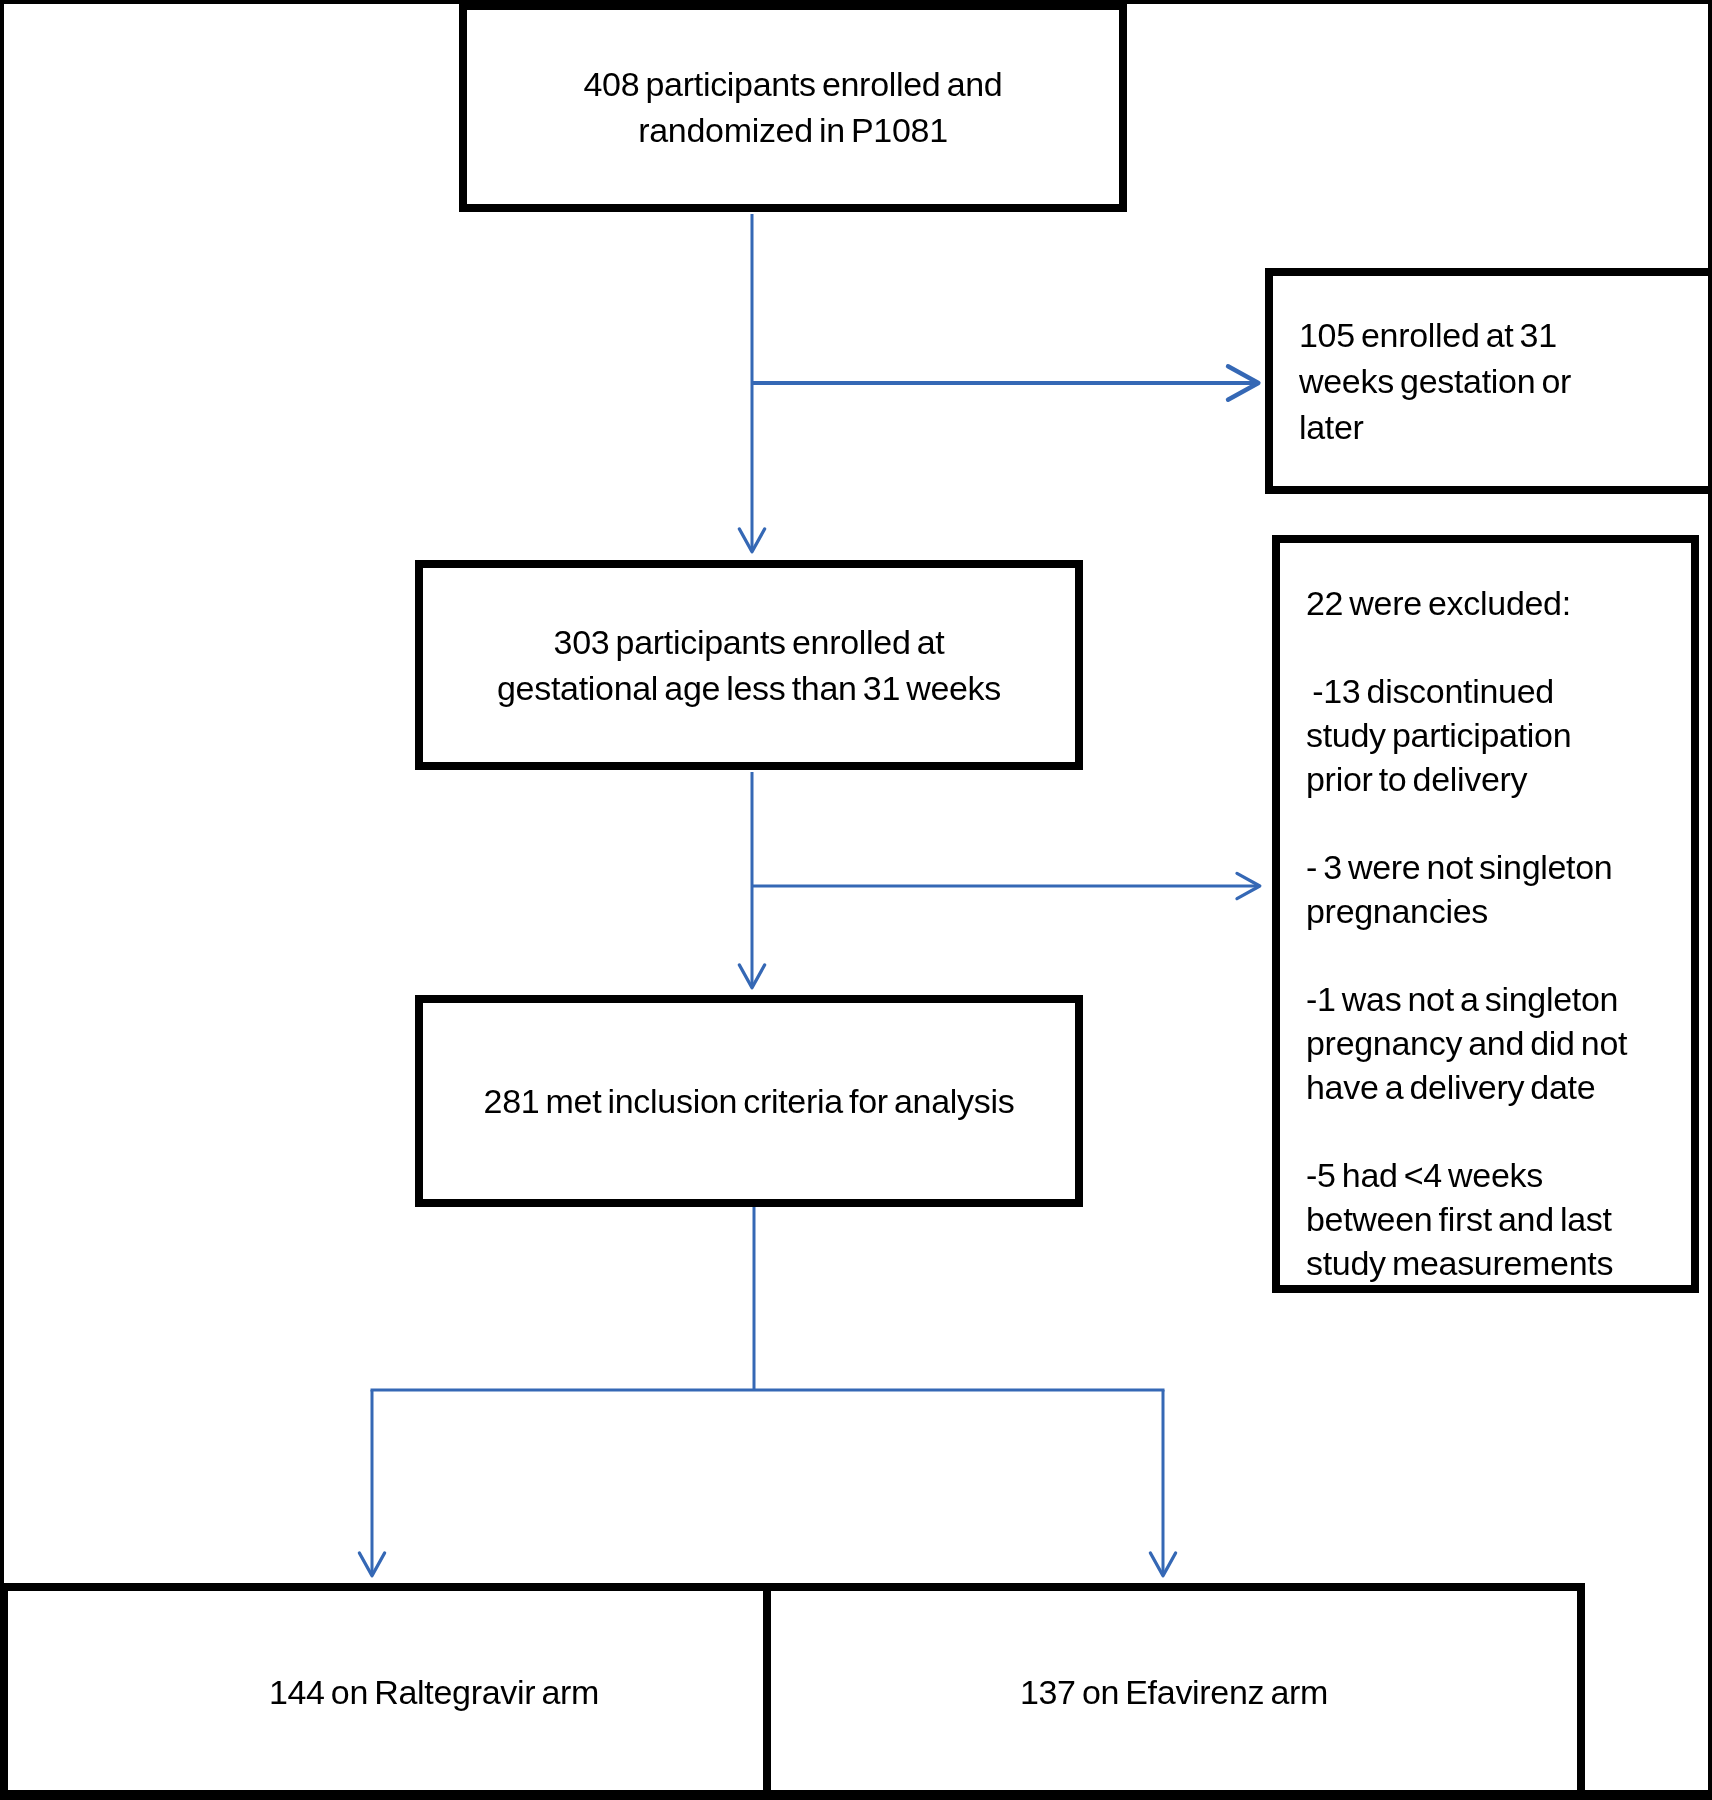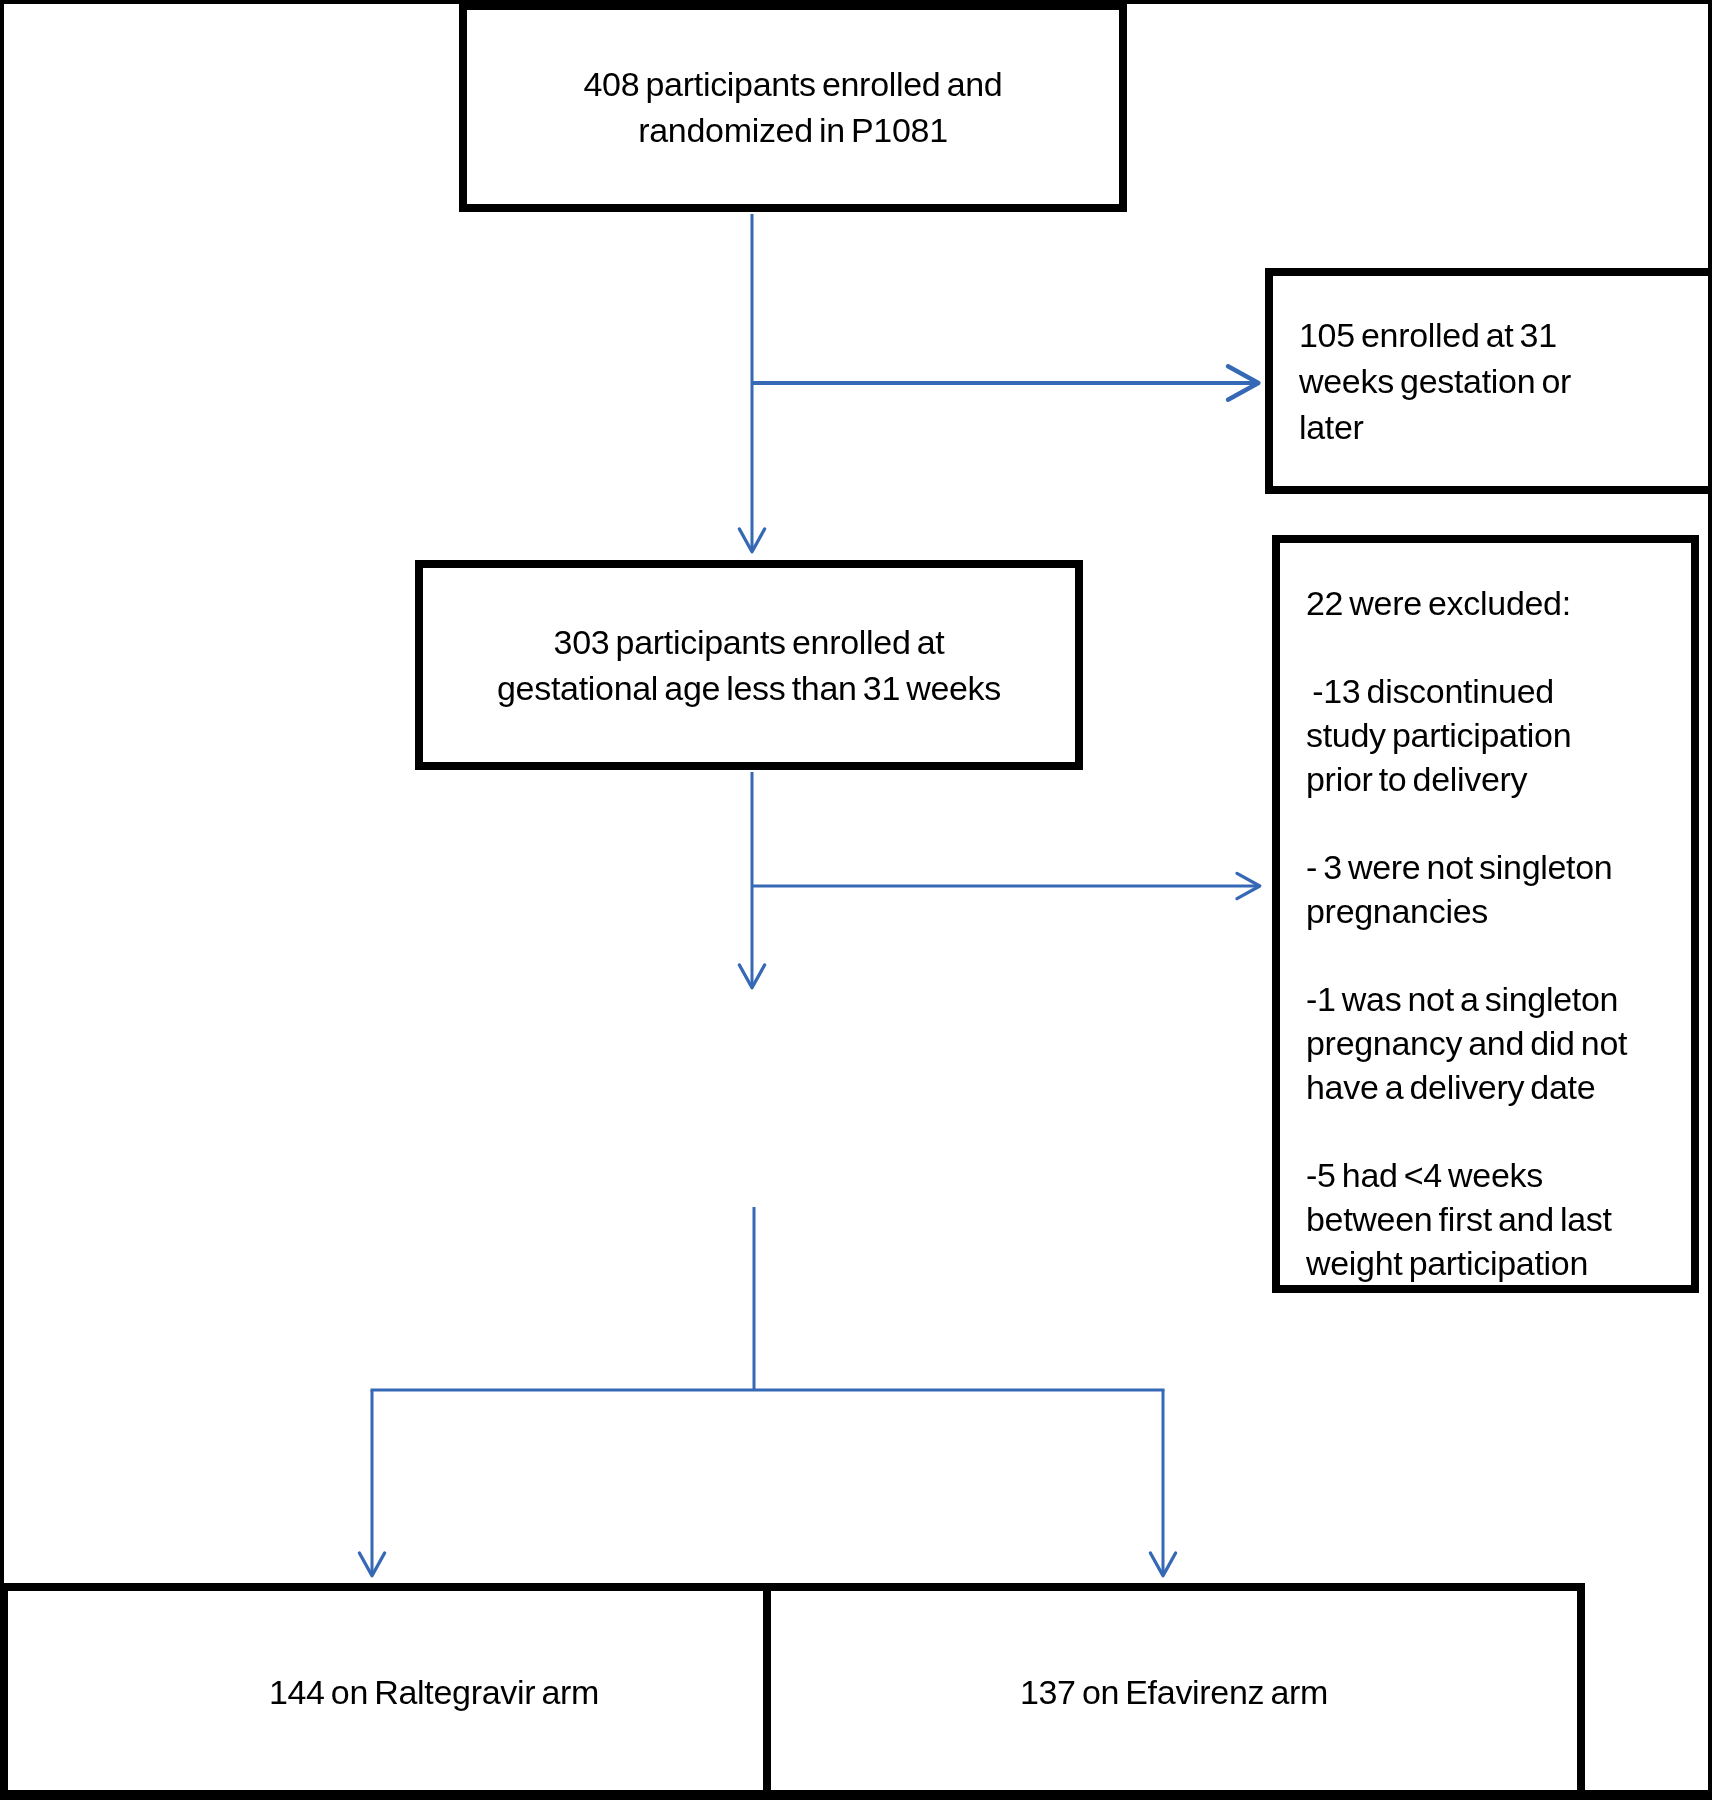--- a/index.html
+++ b/index.html
@@ -120,23 +120,26 @@
     <div class="bx-line"></div>
     <div class="bx-line">- 3 were not singleton</div>
     <div class="bx-line">pregnancies</div>
     <div class="bx-line"></div>
     <div class="bx-line">-1 was not a singleton</div>
     <div class="bx-line">pregnancy and did not</div>
     <div class="bx-line">have a delivery date</div>
     <div class="bx-line"></div>
     <div class="bx-line">-5 had &lt;4 weeks</div>
     <div class="bx-line">between first and last</div>
-    <div class="bx-line">weight participation</div>
+    <div class="bx-line">study measurements</div>
   </div>
 
+  <div class="box center nowrap box-inclusion">
+    <div class="bx-line">281 met inclusion criteria for analysis</div>
+  </div>
 
   <div class="box center nowrap box-raltegravir">
     <div class="bx-line">144 on Raltegravir arm</div>
   </div>
 
   <div class="box center nowrap box-efavirenz">
     <div class="bx-line">137 on Efavirenz arm</div>
   </div>
 
   <div class="frame"></div>

